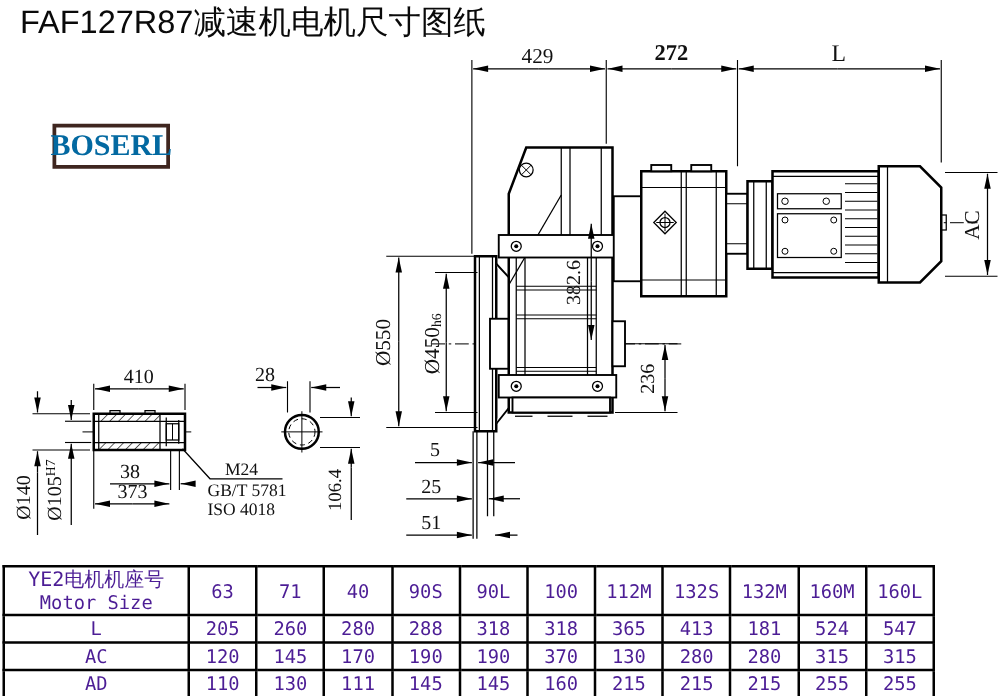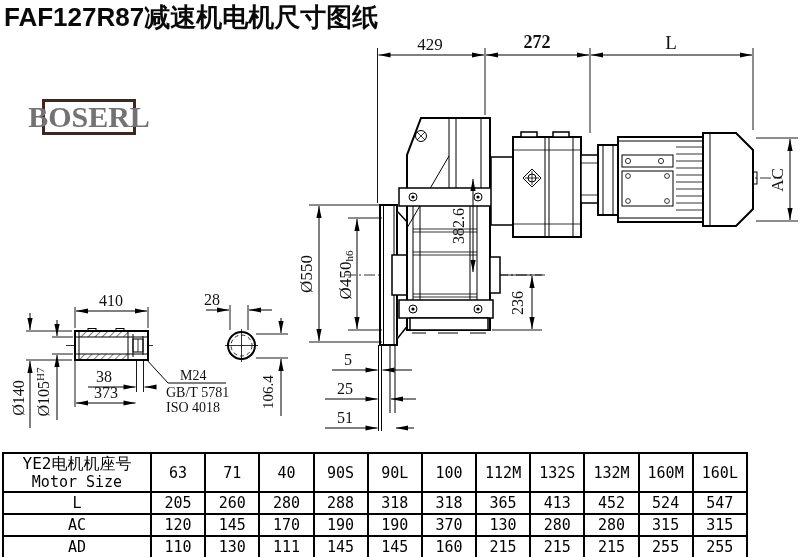--- a/index.html
+++ b/index.html
@@ -1,35 +1,35 @@
 <!DOCTYPE html>
 <html><head>
 <meta charset="utf-8">
 <style>
   html,body{margin:0;padding:0;background:#fff;width:800px;height:557px;overflow:hidden;
     font-family:"Liberation Sans",sans-serif;}
   #stage{position:relative;width:800px;height:557px;background:#fff;}
-  #title{position:absolute;left:4px;top:0px;font-size:26px;font-weight:bold;color:#0a0a0a;
+  #title{position:absolute;left:16px;top:0px;font-size:26px;font-weight:normal;color:#0a0a0a;
     letter-spacing:0px;white-space:nowrap;}
   #logo{position:absolute;left:42px;top:99px;width:88px;height:30px;border:3px solid #3f261f;
     display:flex;align-items:center;justify-content:center;background:#fff;}
-  #logo span{font-family:"Liberation Serif",serif;font-weight:bold;font-size:30px;color:#737373;}
+  #logo span{font-family:"Liberation Serif",serif;font-weight:bold;font-size:24px;color:#0369a1;}
   svg{position:absolute;left:0;top:0;}
   svg text{fill:#111;font-family:"Liberation Serif",serif;}
   .ol{fill:#fff;stroke:#000;stroke-width:2;}
   .ol15{fill:#fff;stroke:#000;stroke-width:1.5;}
   .ln{stroke:#000;stroke-width:1;fill:none;}
   .thin{stroke:#000;stroke-width:0.8;fill:none;}
   .dim{stroke:#000;stroke-width:1;fill:none;}
   .ext{stroke:#000;stroke-width:0.9;fill:none;}
   .cl{stroke:#333;stroke-width:1;fill:none;stroke-dasharray:11 3 2 3;}
   #dims-table{position:absolute;left:2px;top:452px;width:746px;border-collapse:collapse;
     table-layout:fixed;background:#fff;}
   #dims-table td,#dims-table th{border:2px solid #000;text-align:center;vertical-align:middle;
-    font-family:"DejaVu Sans Mono",monospace;font-weight:normal;color:#000000;padding:0;}
+    font-family:"DejaVu Sans Mono",monospace;font-weight:normal;color:#4c1d95;padding:0;}
   #dims-table .hdr{height:38px;font-size:15px;line-height:1.2;}
   #dims-table .dr td{height:20px;font-size:15px;}
   .hcn{font-size:16px;}
 </style>
 </head>
 <body>
 
 <div id="stage">
 
   <div id="title">FAF127R87减速机电机尺寸图纸</div>
@@ -348,21 +348,21 @@
     <tr class="dr">
       <td>L</td>
       <td>205</td>
       <td>260</td>
       <td>280</td>
       <td>288</td>
       <td>318</td>
       <td>318</td>
       <td>365</td>
       <td>413</td>
-      <td>452</td>
+      <td>181</td>
       <td>524</td>
       <td>547</td>
     </tr>
     <tr class="dr">
       <td>AC</td>
       <td>120</td>
       <td>145</td>
       <td>170</td>
       <td>190</td>
       <td>190</td>

